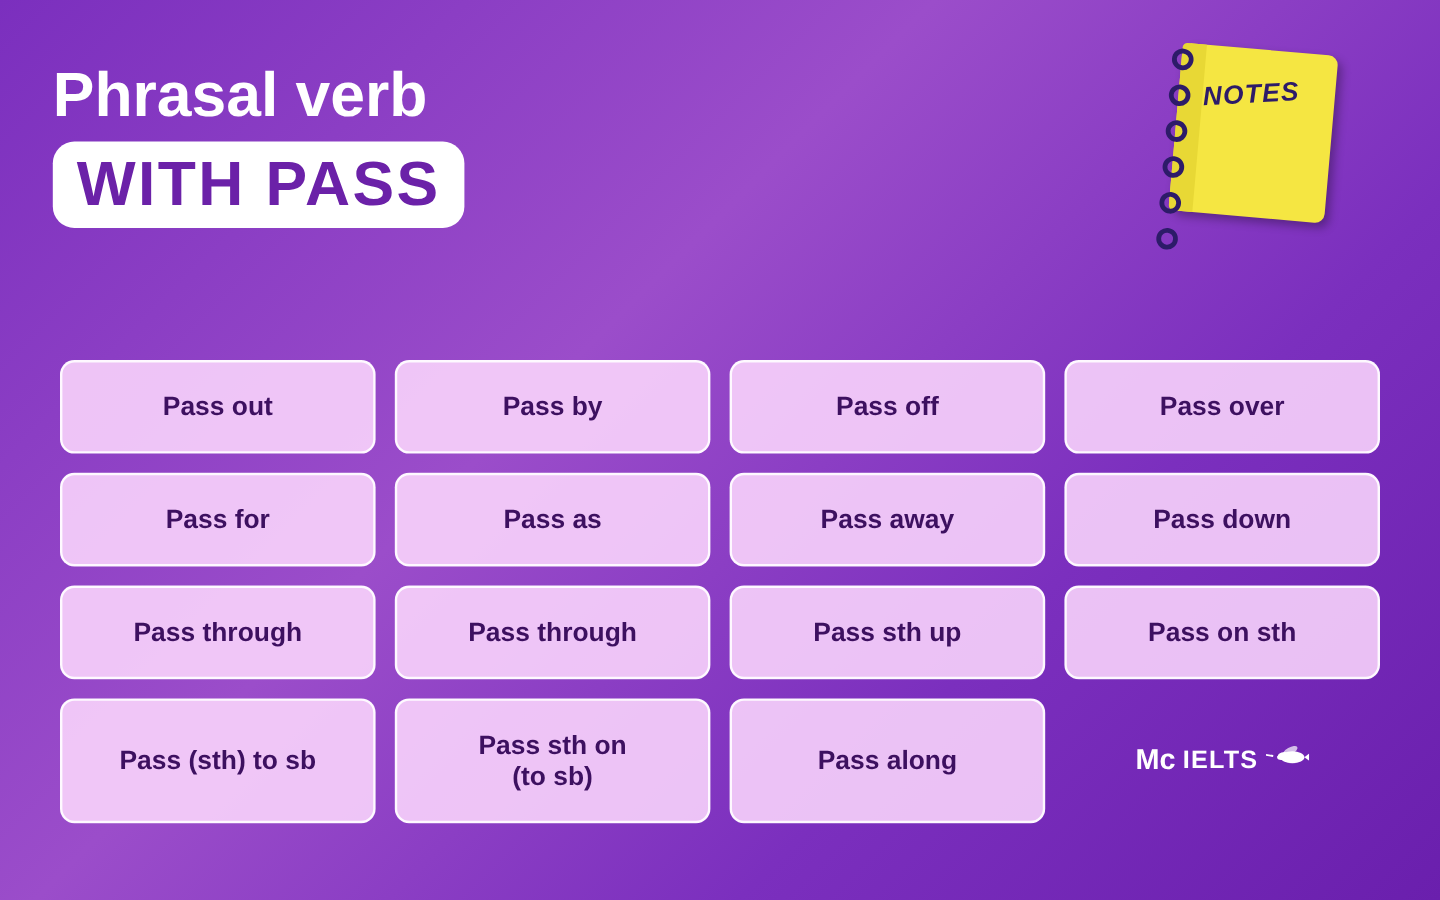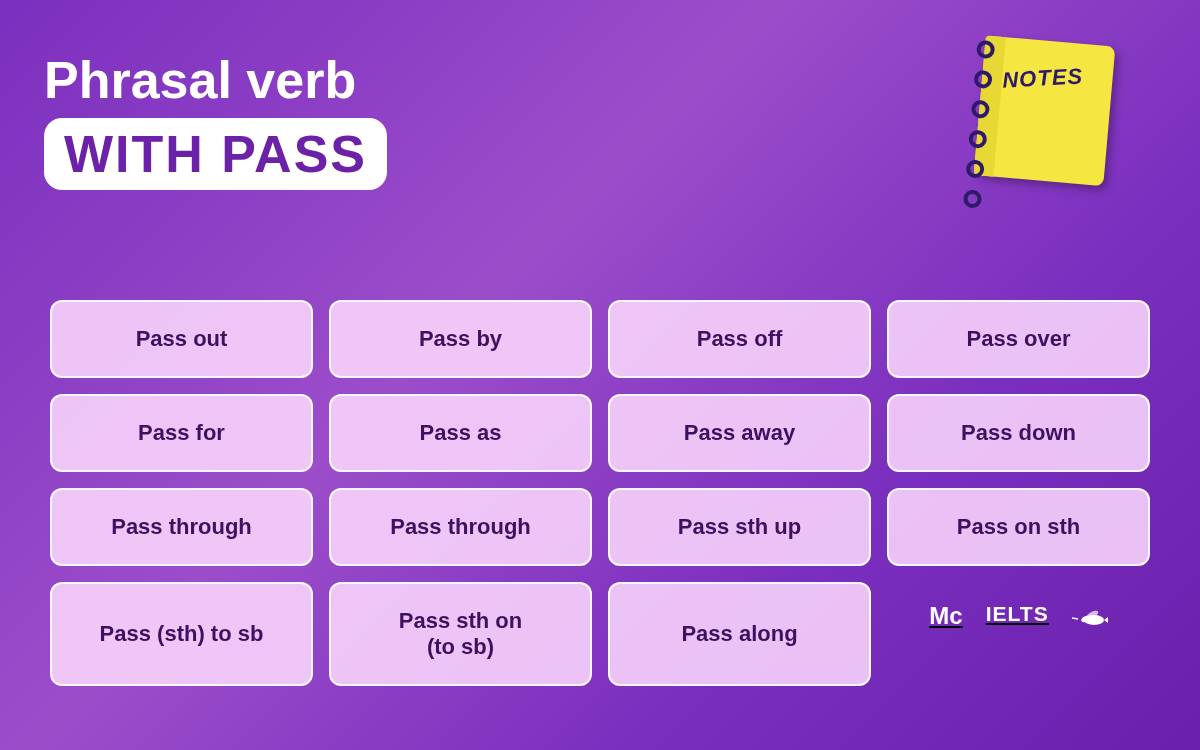--- a/index.html
+++ b/index.html
@@ -135,25 +135,24 @@
       min-height: 70px;
       display: flex;
       align-items: center;
       justify-content: center;
       cursor: pointer;
     }
 
     
     .logo-cell {
       display: flex;
-      align-items: flex-start;
+      align-items: center;
       justify-content: center;
-      gap: 23px;
+      gap: 6px;
       padding: 20px 12px;
-      text-decoration: underline;
     }
 
     .logo-mc {
       font-size: 24px;
       font-weight: 900;
       color: white;
     }
 
     .logo-ielts {
       font-size: 21px;

